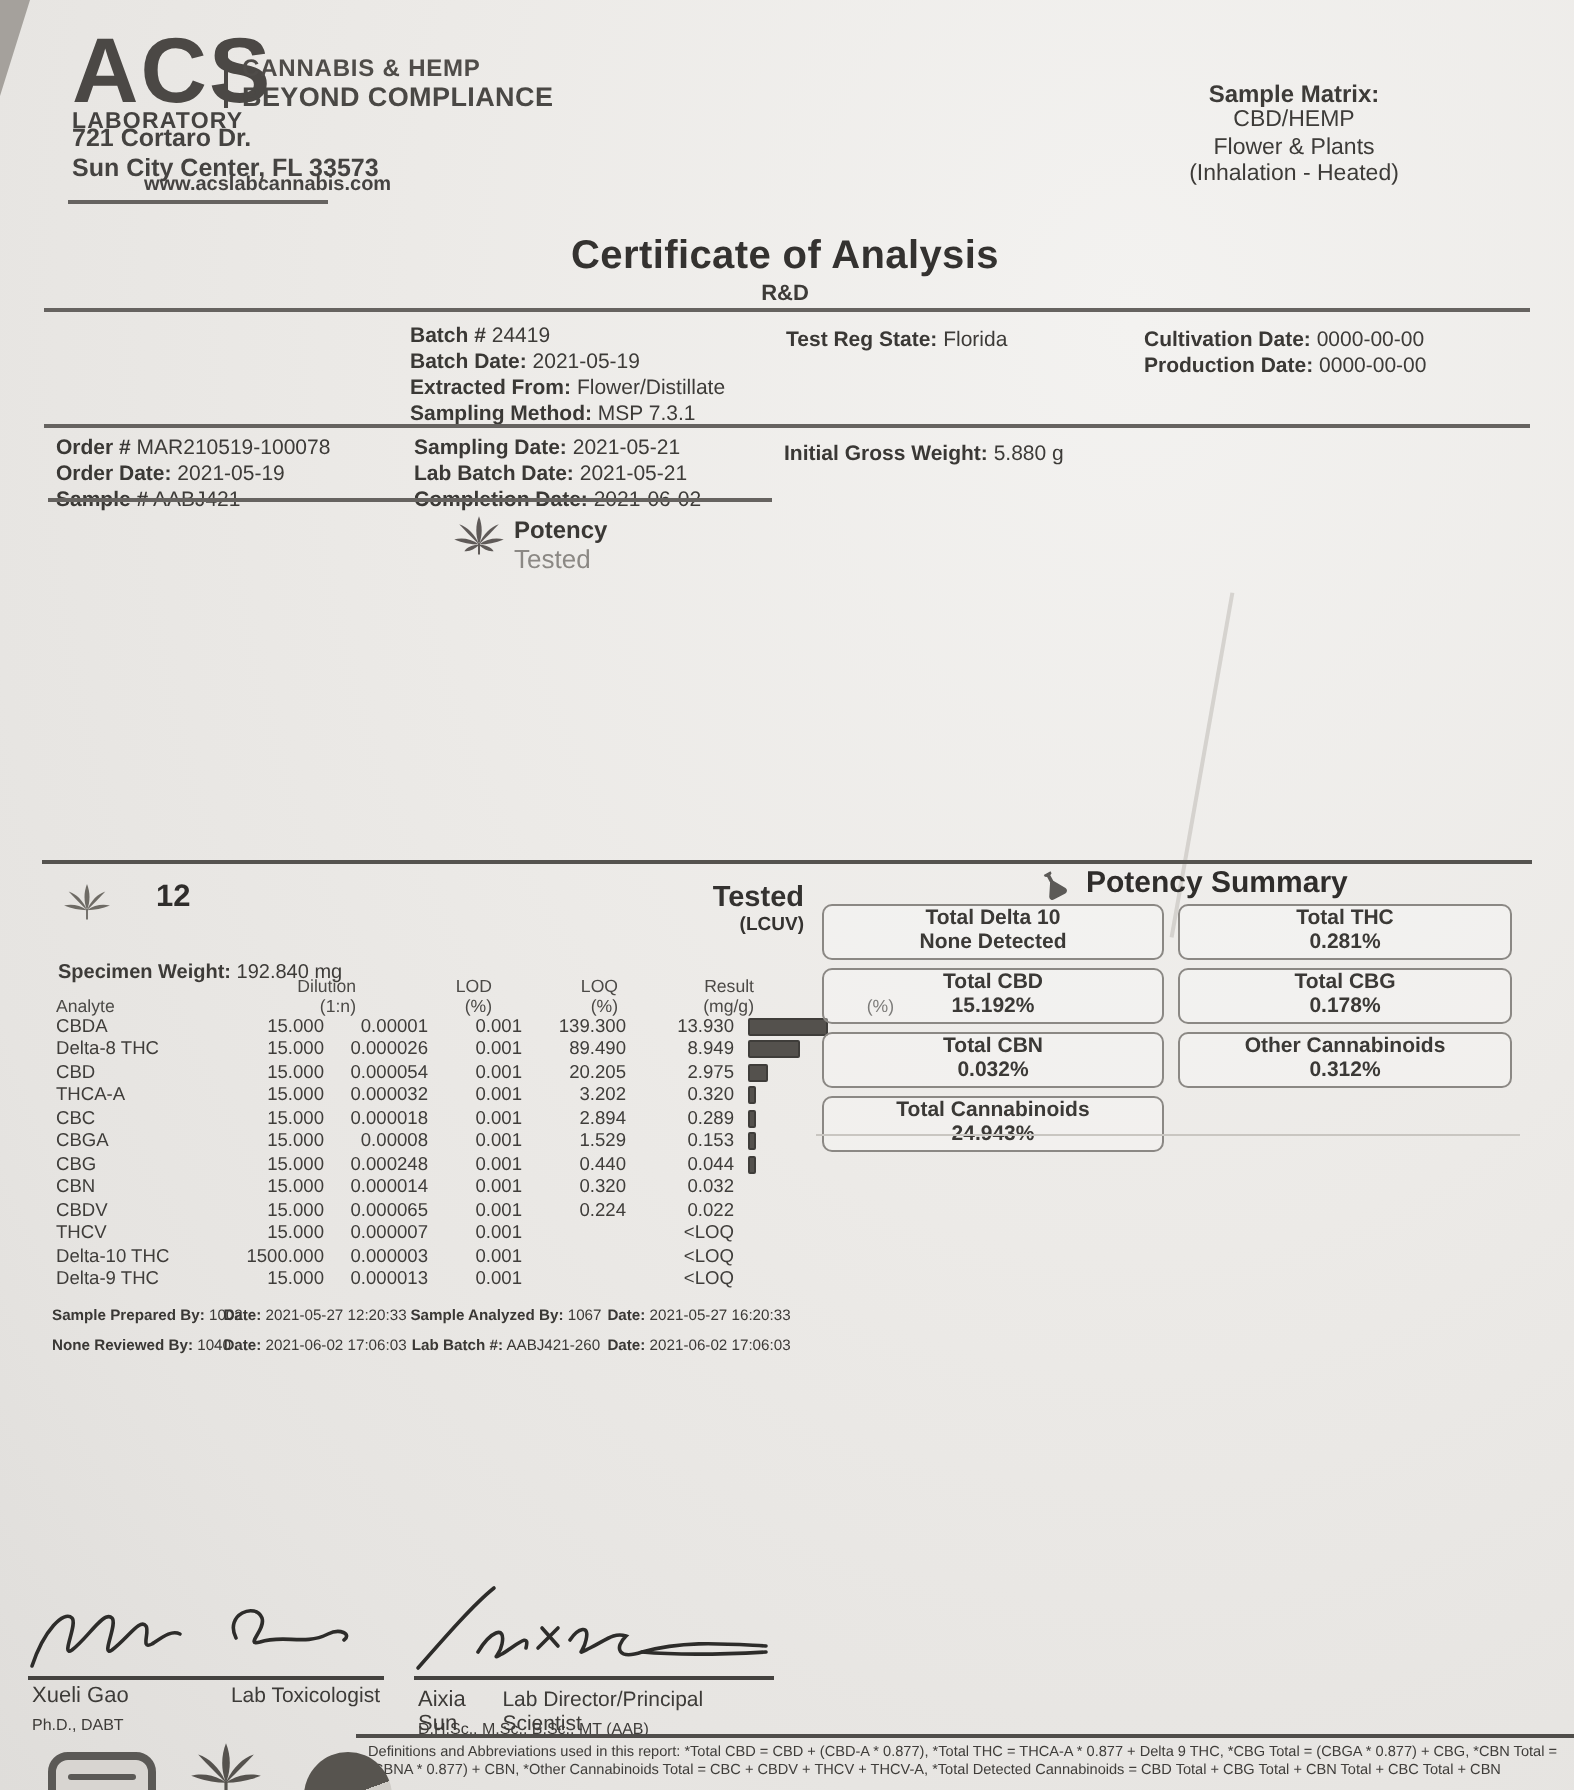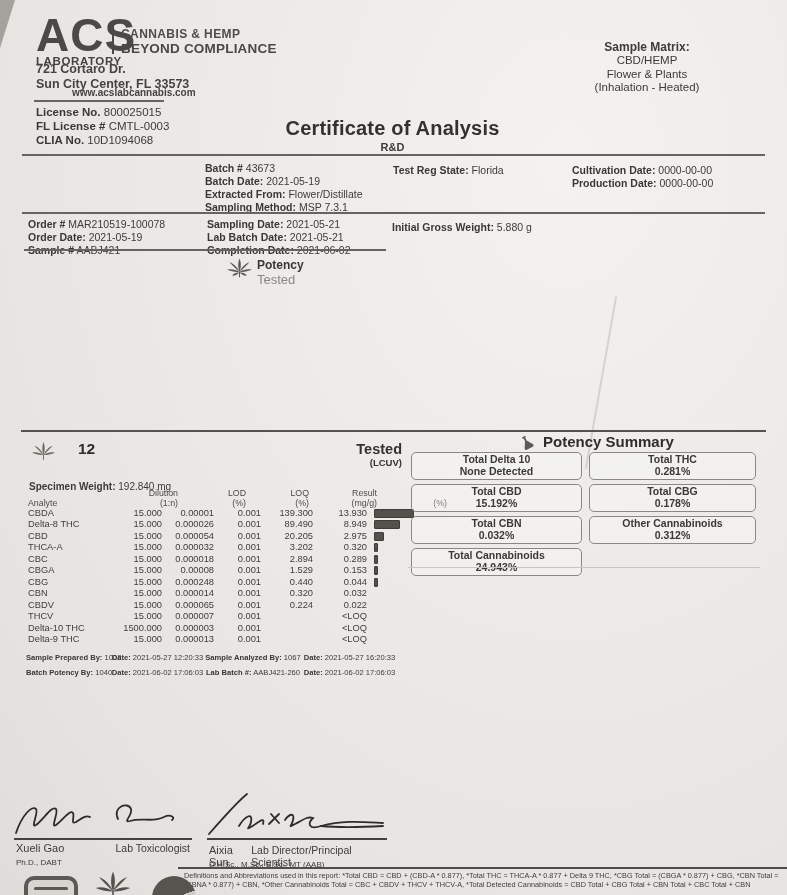--- a/index.html
+++ b/index.html
@@ -82,42 +82,37 @@
     <div class="tagline2">BEYOND COMPLIANCE</div>
   </div>
 
   <div class="abs addr" style="left:36px;top:62px;">
     <div>721 Cortaro Dr.</div>
     <div>Sun City Center, FL 33573</div>
   </div>
   <div class="abs site" style="left:36px;top:87px;margin-left:36px;">www.acslabcannabis.com</div>
   <div class="rule" style="left:34px;top:100px;width:130px;height:1.5px;"></div>
 
-  <div class="abs lic" style="left:36px;top:106px;">
-      <div class="lv"><b>License No.</b><span> 800025015</span></div>
-      <div class="lv"><b>FL License #</b><span> CMTL-0003</span></div>
-      <div class="lv"><b>CLIA No.</b><span> 10D1094068</span></div>
-    </div>
 
   <div class="abs coa-title" style="left:205px;top:117px;width:375px;">Certificate of Analysis</div>
   <div class="abs coa-sub" style="left:205px;top:141px;width:375px;">R&amp;D</div>
 
   <div class="abs smx" style="left:552px;top:40px;width:190px;">
     <div class="smx-label">Sample Matrix:</div>
     <div>
         <div>CBD/HEMP</div>
         <div>Flower &amp; Plants</div>
         <div>(Inhalation - Heated)</div>
       </div>
   </div>
 
   <div class="rule" style="left:22px;top:154px;width:743px;height:1.5px;"></div>
 
   <div class="abs info" style="left:205px;top:162px;">
-      <div class="lv"><b>Batch #</b><span> 43673</span></div>
+      <div class="lv"><b>Batch #</b><span> 24419</span></div>
       <div class="lv"><b>Batch Date:</b><span> 2021-05-19</span></div>
       <div class="lv"><b>Extracted From:</b><span> Flower/Distillate</span></div>
       <div class="lv"><b>Sampling Method:</b><span> MSP 7.3.1</span></div>
     </div>
   <div class="abs info" style="left:393px;top:164px;">
       <div class="lv"><b>Test Reg State:</b><span> Florida</span></div>
     </div>
   <div class="abs info" style="left:572px;top:164px;">
       <div class="lv"><b>Cultivation Date:</b><span> 0000-00-00</span></div>
       <div class="lv"><b>Production Date:</b><span> 0000-00-00</span></div>
@@ -320,21 +315,21 @@
   </div>
 
   <div class="abs tfoot" style="left:26px;top:650px;width:372px;">
     <div class="frow">
         <div class="lv"><b>Sample Prepared By:</b><span> 1002</span></div>
         <div class="lv"><b>Date:</b><span> 2021-05-27 12:20:33</span></div>
         <div class="lv"><b>Sample Analyzed By:</b><span> 1067</span></div>
         <div class="lv"><b>Date:</b><span> 2021-05-27 16:20:33</span></div>
       </div>
     <div class="frow">
-        <div class="lv"><b>Batch Potency By:</b><span> 1040</span></div>
+        <div class="lv"><b>None Reviewed By:</b><span> 1040</span></div>
         <div class="lv"><b>Date:</b><span> 2021-06-02 17:06:03</span></div>
         <div class="lv"><b>Lab Batch #:</b><span> AABJ421-260</span></div>
         <div class="lv"><b>Date:</b><span> 2021-06-02 17:06:03</span></div>
       </div>
   </div>
 
   <div class="abs" style="left:518px;top:434px;width:18px;height:18px;transform:rotate(-28deg);">
     <svg width="18" height="18" viewBox="0 0 16 16">
       <path d="M6.3 1.5 h3.4 v1 l-0.9 0.5 v2.8 l3.3 5.4 a1.4 1.4 0 0 1 -1.2 2.1 h-5.8 a1.4 1.4 0 0 1 -1.2 -2.1 l3.3 -5.4 v-2.8 l-0.9 -0.5 z" fill="#5c5a57"></path>
     </svg>

